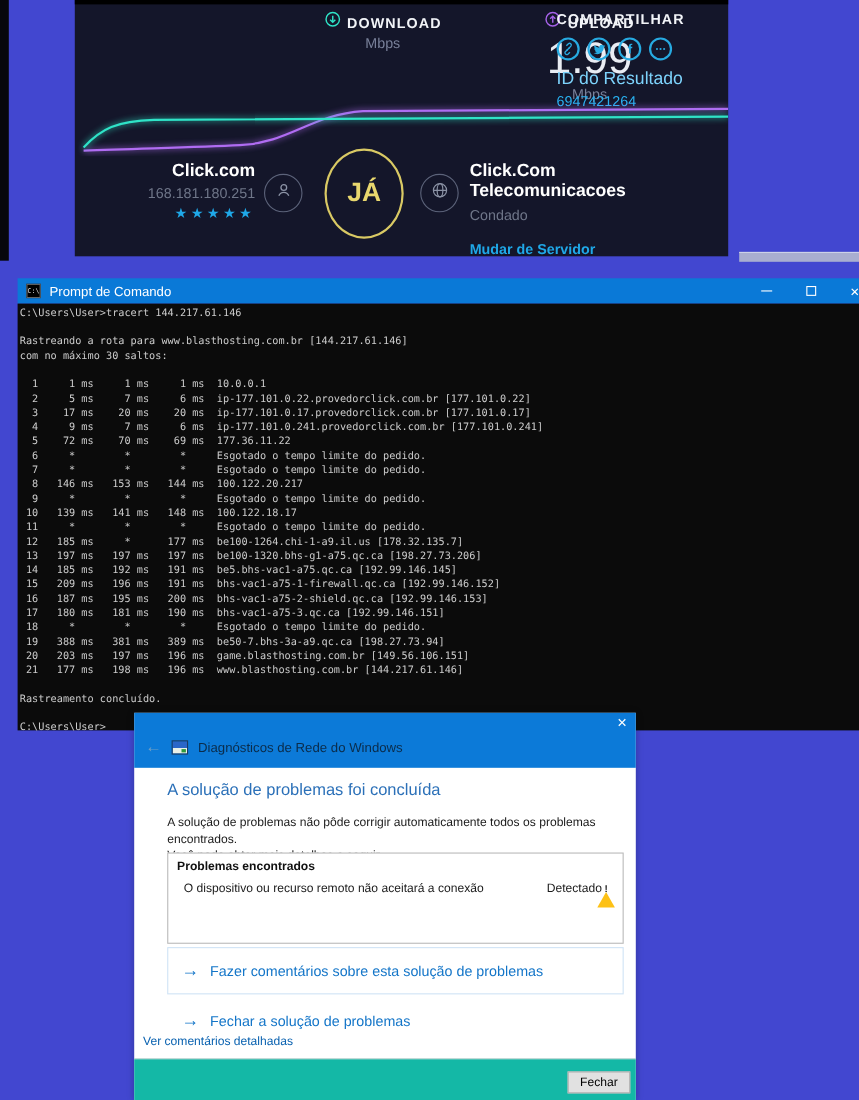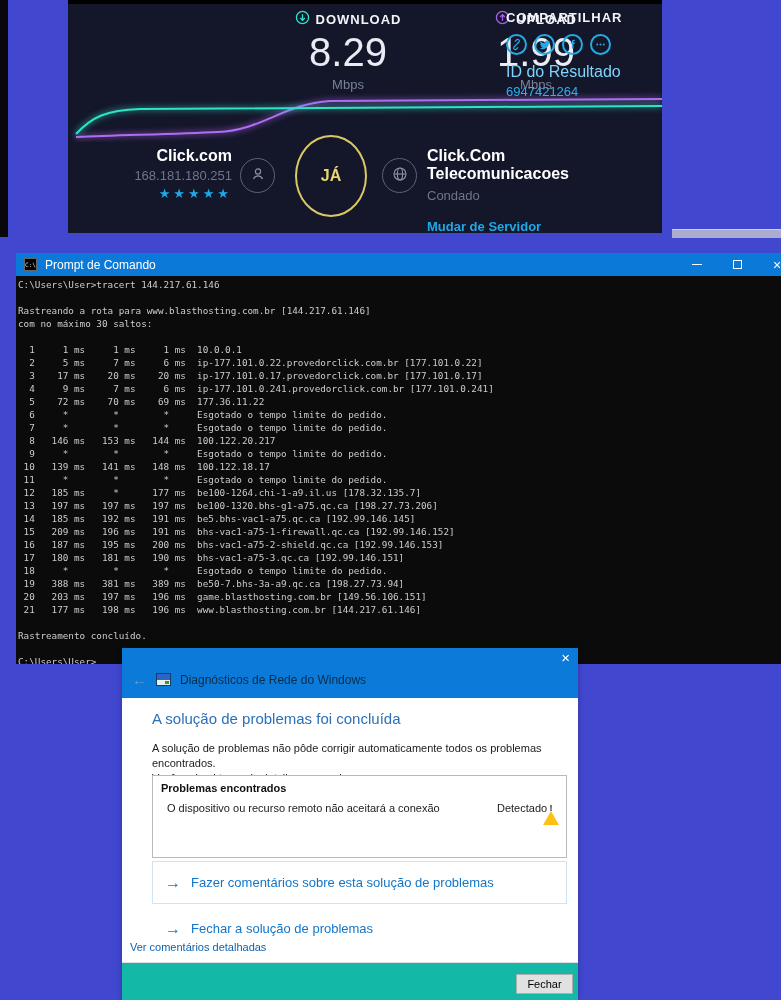--- a/index.html
+++ b/index.html
@@ -33,21 +33,21 @@
   .glow-teal { filter:drop-shadow(0 0 3px #2fe3c7); }
   .glow-purp { filter:drop-shadow(0 0 3px #b06cf2); }
 
   .srv-left { position:absolute; left:20px; top:147px; width:144px; text-align:right; }
   .srv-name { font-size:16px; font-weight:bold; color:#fff; }
   .srv-ip { font-size:13px; color:#6f7689; margin-top:3px; }
   .srv-stars { font-size:13px; letter-spacing:3px; color:#1fa8e8; margin-top:3px; white-space:nowrap; }
   .circle-icon { position:absolute; width:35px; height:35px; border-radius:50%; border:1px solid #5c637a; display:flex; align-items:center; justify-content:center; }
   .ci-person { left:172px; top:158px; }
   .ci-globe { left:314px; top:158px; }
-  .ja-badge { position:absolute; left:227px; top:135px; width:72px; height:82px; border:2px solid #d9c964; border-radius:50%; display:flex; align-items:center; justify-content:center; font-size:16px; font-weight:bold; color:#e8d76e; }
+  .ja-badge { position:absolute; left:227px; top:135px; width:72px; height:82px; border:2px solid #d9c964; border-radius:50%; display:flex; align-items:center; justify-content:center; font-size:24px; font-weight:bold; color:#e8d76e; }
   .srv-right { position:absolute; left:359px; top:147px; }
   .srv-right .srv-name { line-height:18px; }
   .srv-loc { font-size:13px; color:#6f7689; margin-top:5px; }
   .srv-change { font-size:13px; color:#1fa8e8; margin-top:16px; font-weight:bold; }
 
   
   .bg-edge { position:absolute; left:672px; top:229px; width:109px; height:9px; background:#a9aed0; border-top:1px solid #cdd2e8; }
 
   
   .cmd { position:absolute; left:0; top:253px; width:781px; height:368px;margin-left:16px; }
@@ -110,21 +110,20 @@
       <div class="metric-label-row">
         <span>
           <svg width="15" height="15" viewBox="0 0 16 16" fill="none" stroke="#2fe3c7" stroke-width="1.4">
             <circle cx="8" cy="8" r="6.5"></circle>
               <line x1="8" y1="4.5" x2="8" y2="10.5"></line>
               <path d="M5.5 8.5 L8 11 L10.5 8.5" fill="none"></path>
           </svg>
         </span>
         <span class="metric-label">DOWNLOAD</span>
       </div>
-      <div class="metric-value">8.29</div>
       <div class="metric-unit">Mbps</div>
     </div>
 
     <div class="metric m-up">
       <div class="metric-label-row">
         <span>
           <svg width="15" height="15" viewBox="0 0 16 16" fill="none" stroke="#a562e8" stroke-width="1.4">
             <circle cx="8" cy="8" r="6.5"></circle>
               <line x1="8" y1="11.5" x2="8" y2="5.5"></line>
               <path d="M5.5 7.5 L8 5 L10.5 7.5" fill="none"></path>

